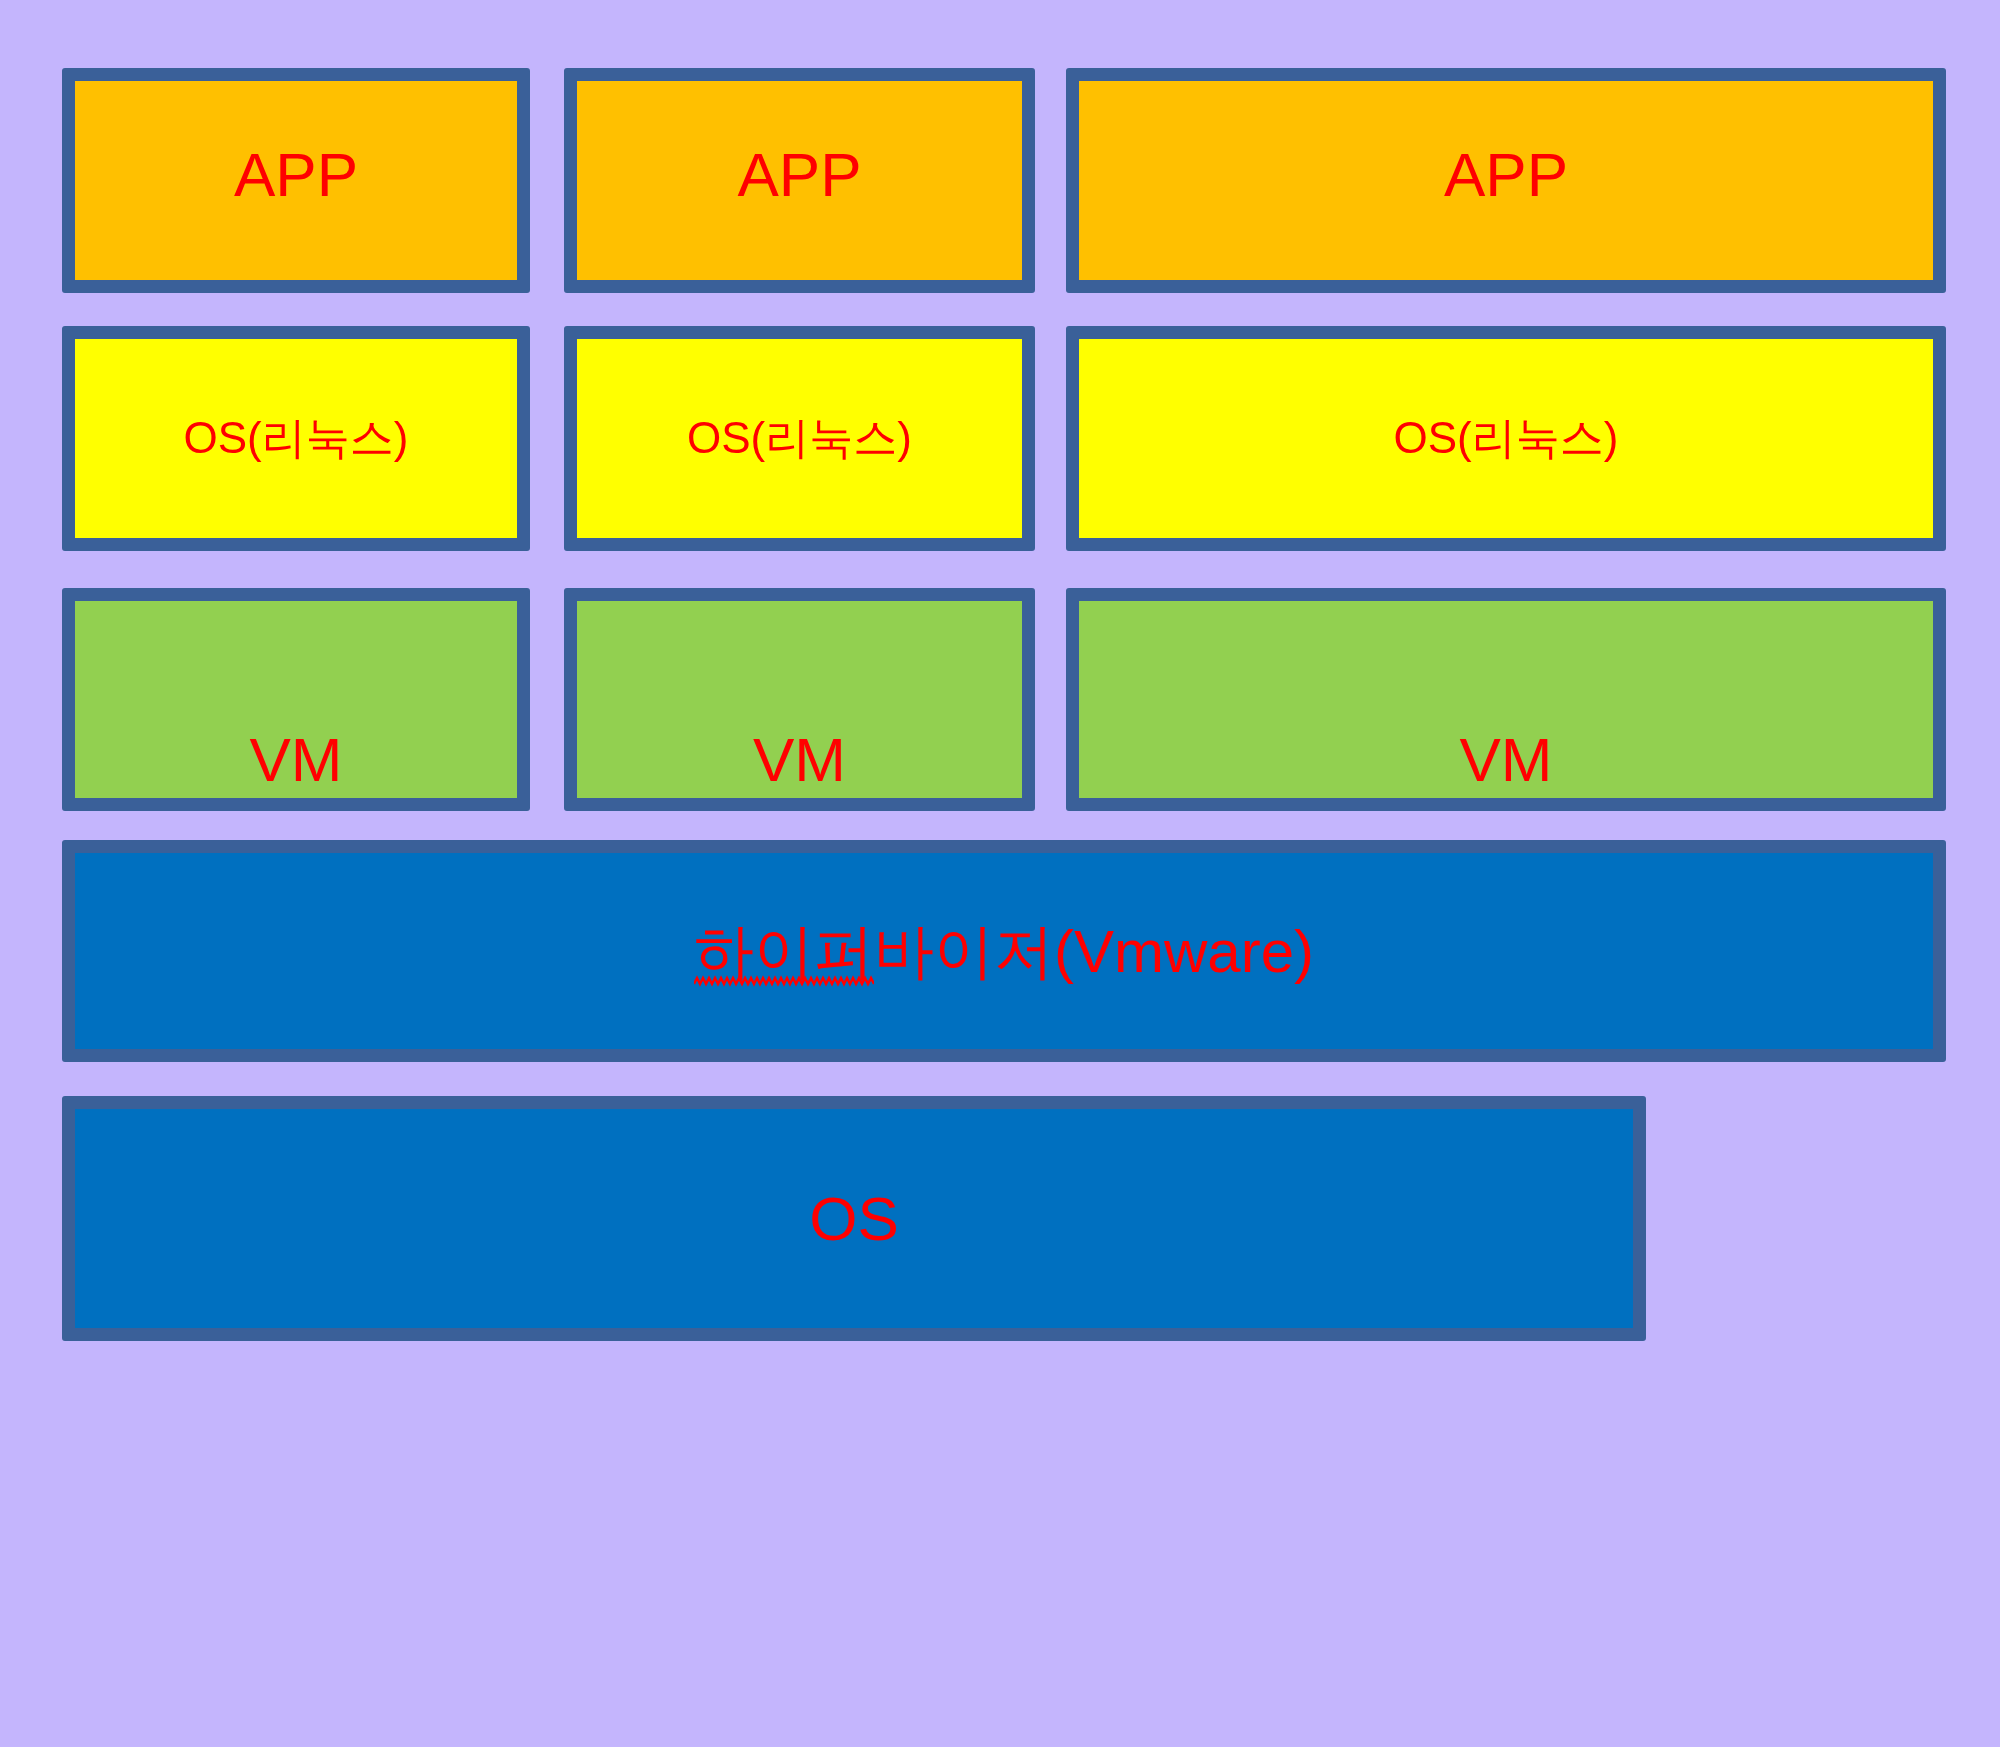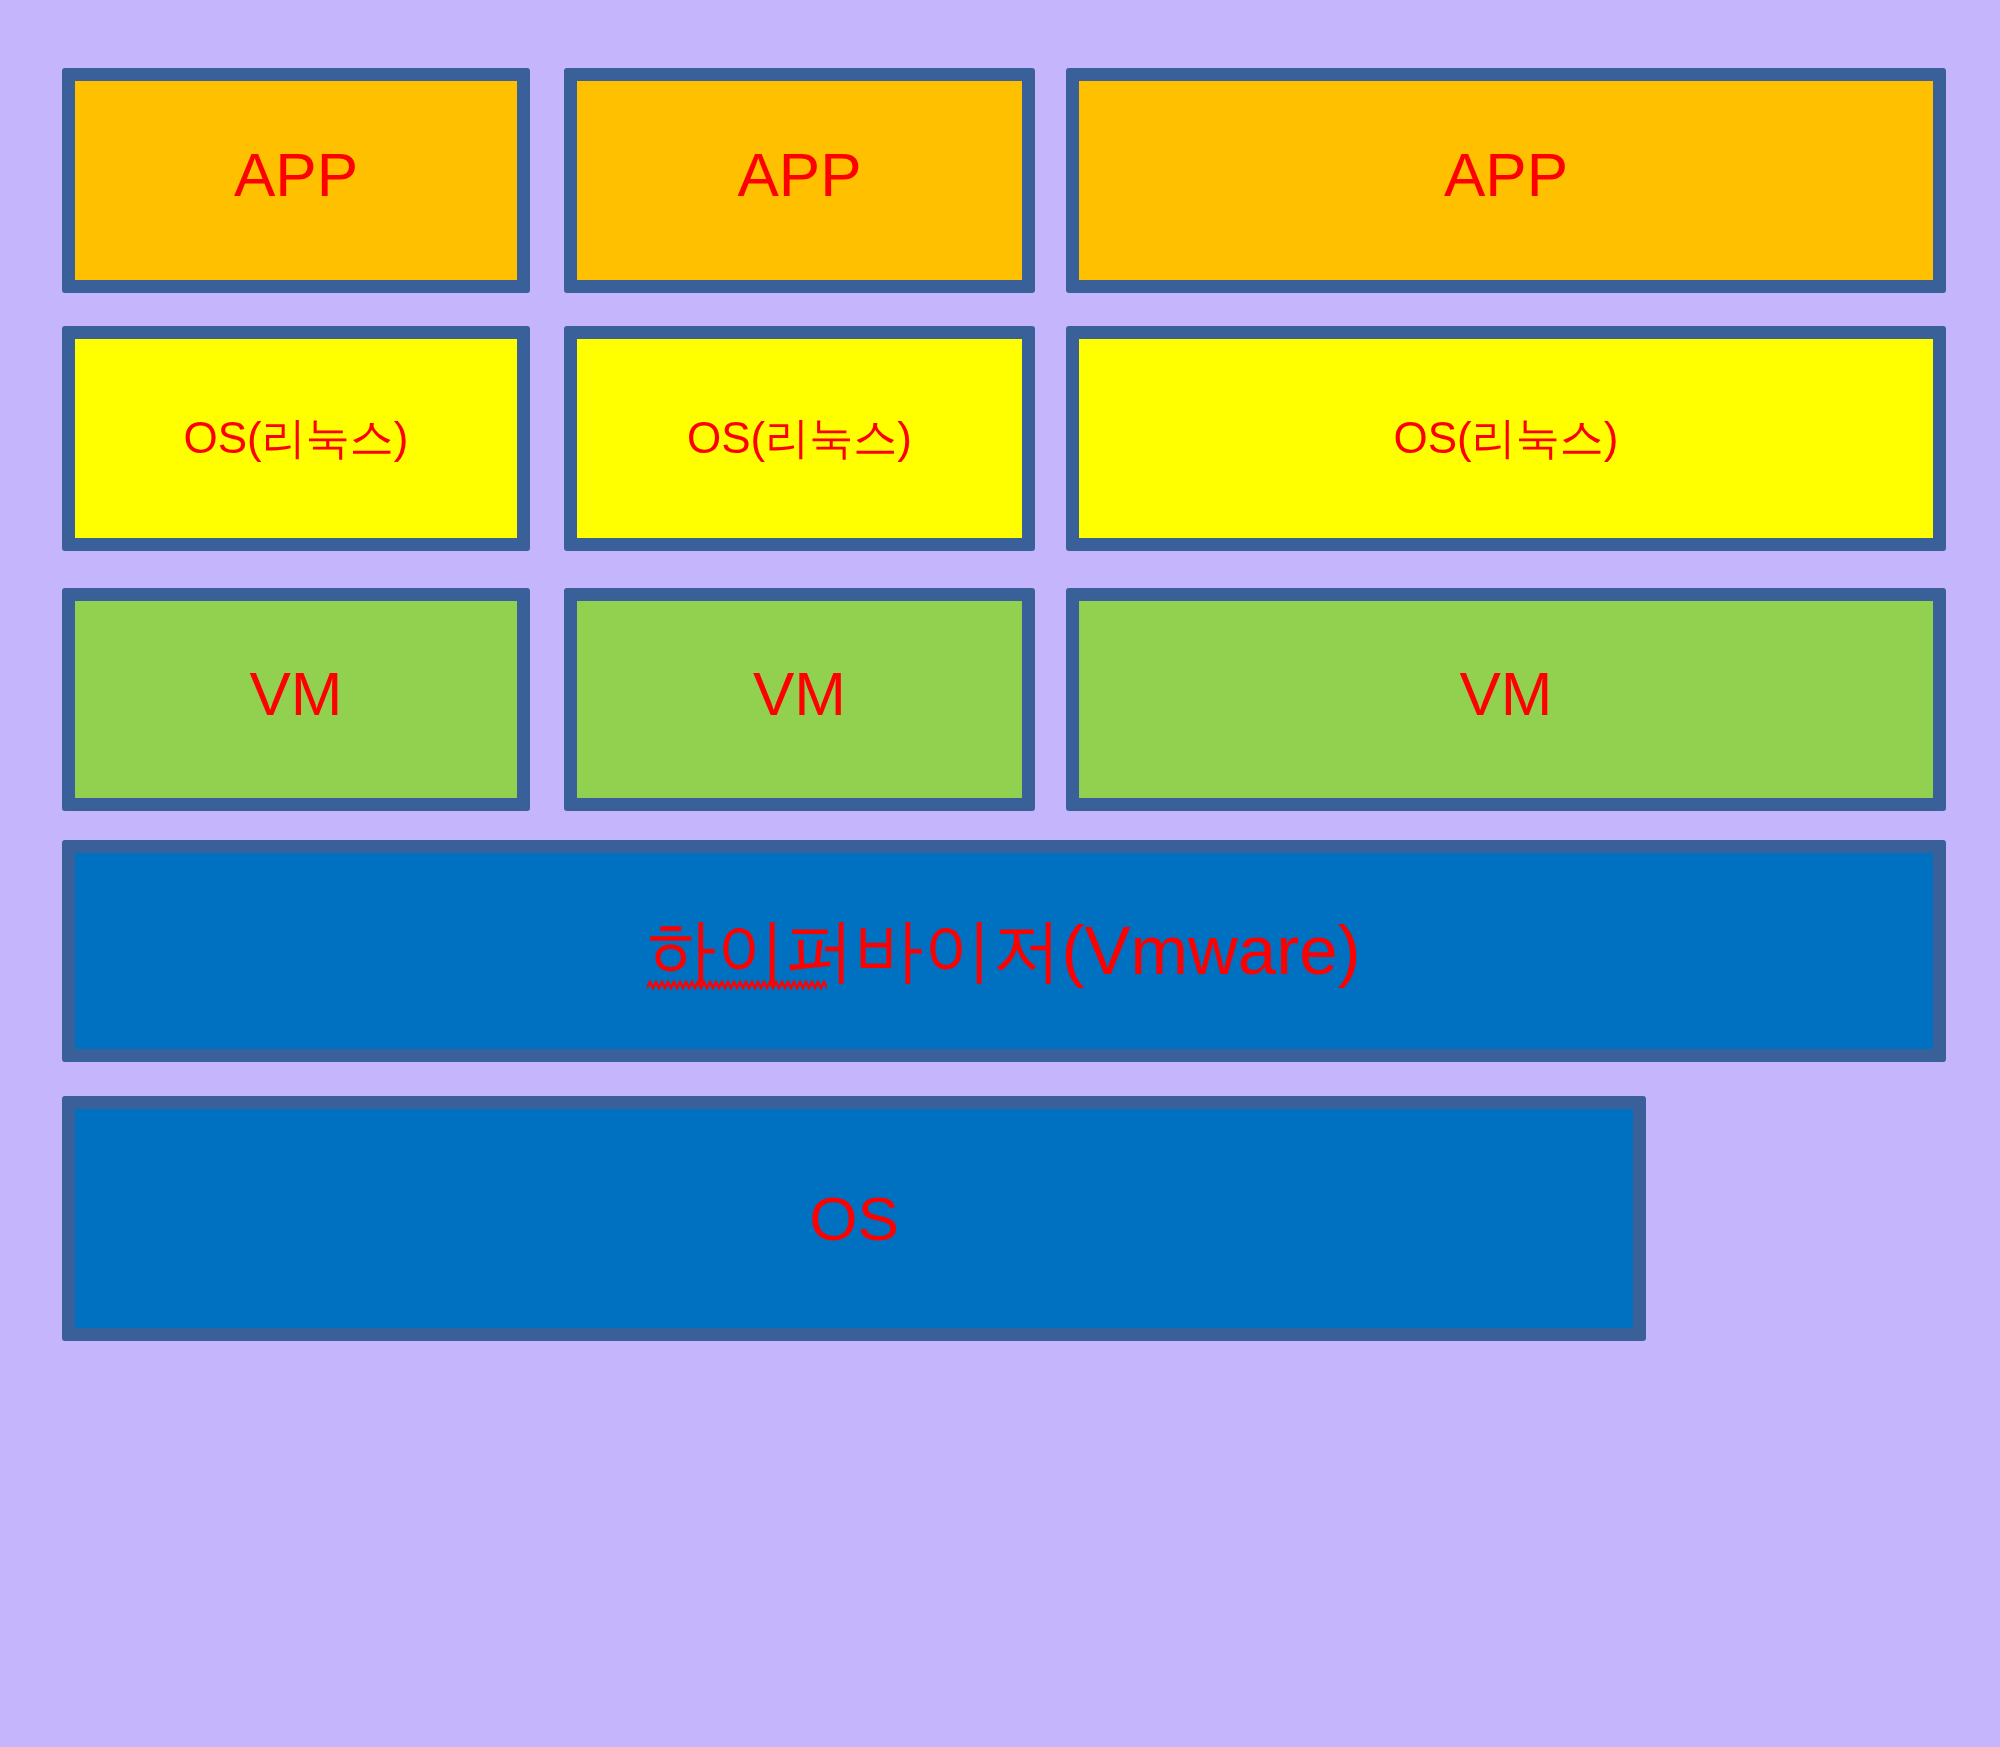--- a/index.html
+++ b/index.html
@@ -43,21 +43,21 @@
 
   
   .fill-app   { background: #ffc000; }
   .fill-os    { background: #ffff00; }
   .fill-vm    { background: #92d050; }
   .fill-blue  { background: #0070c0; }
 
   
   .row-app { top: 68px;   height: 225px; }
   .row-os  { top: 326px;  height: 225px; }
-  .row-vm  { top: 588px;  height: 223px; }
+  .row-vm  { top: 588px;  height: 223px; align-items: flex-end; }
 
   
   .col-1 { left: 62px;   width: 468px; }
   .col-2 { left: 564px;  width: 471px; }
   .col-3 { left: 1066px; width: 880px; }
 
   .row-hyp {
     left: 62px;
     width: 1884px;
     top: 840px;
@@ -67,21 +67,21 @@
     left: 62px;
     width: 1584px;
     top: 1096px;
     height: 245px;
   }
 
   
   .label-app   { font-size: 62px; }
   .label-os    { font-size: 44px; }
   .label-vm    { font-size: 62px; }
-  .label-hyp   { font-size: 69px; position: relative; margin-top: 15px; }
+  .label-hyp   { font-size: 60px; position: relative; margin-top: 15px; }
   .label-baseos{ font-size: 62px; }
 
   
   .nudge-up { transform: translateY(-6px); }
 
   
   .os-inner {
     align-items: center;
     justify-content: center;
   }

